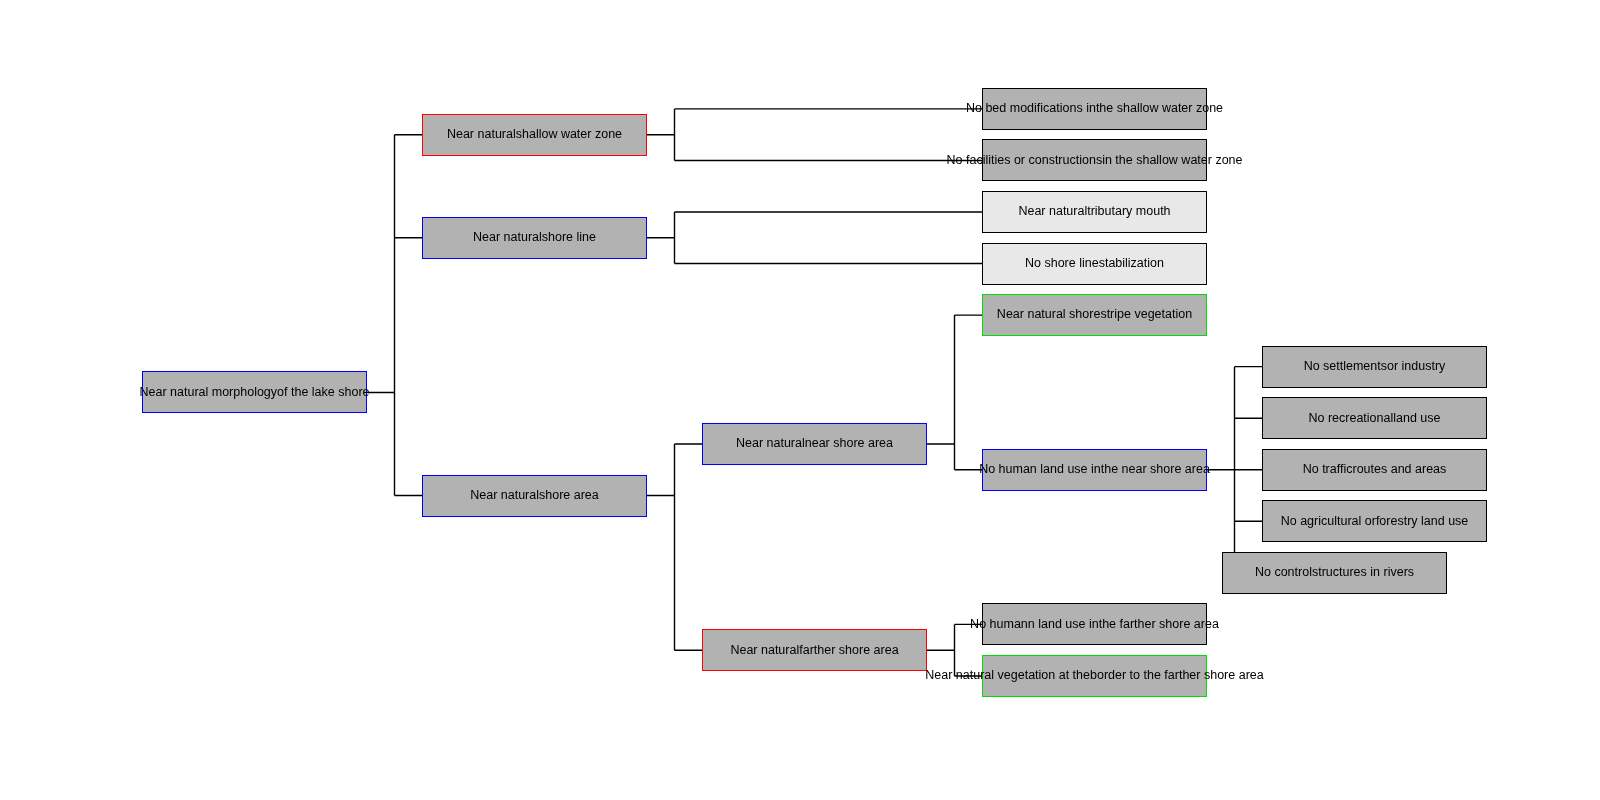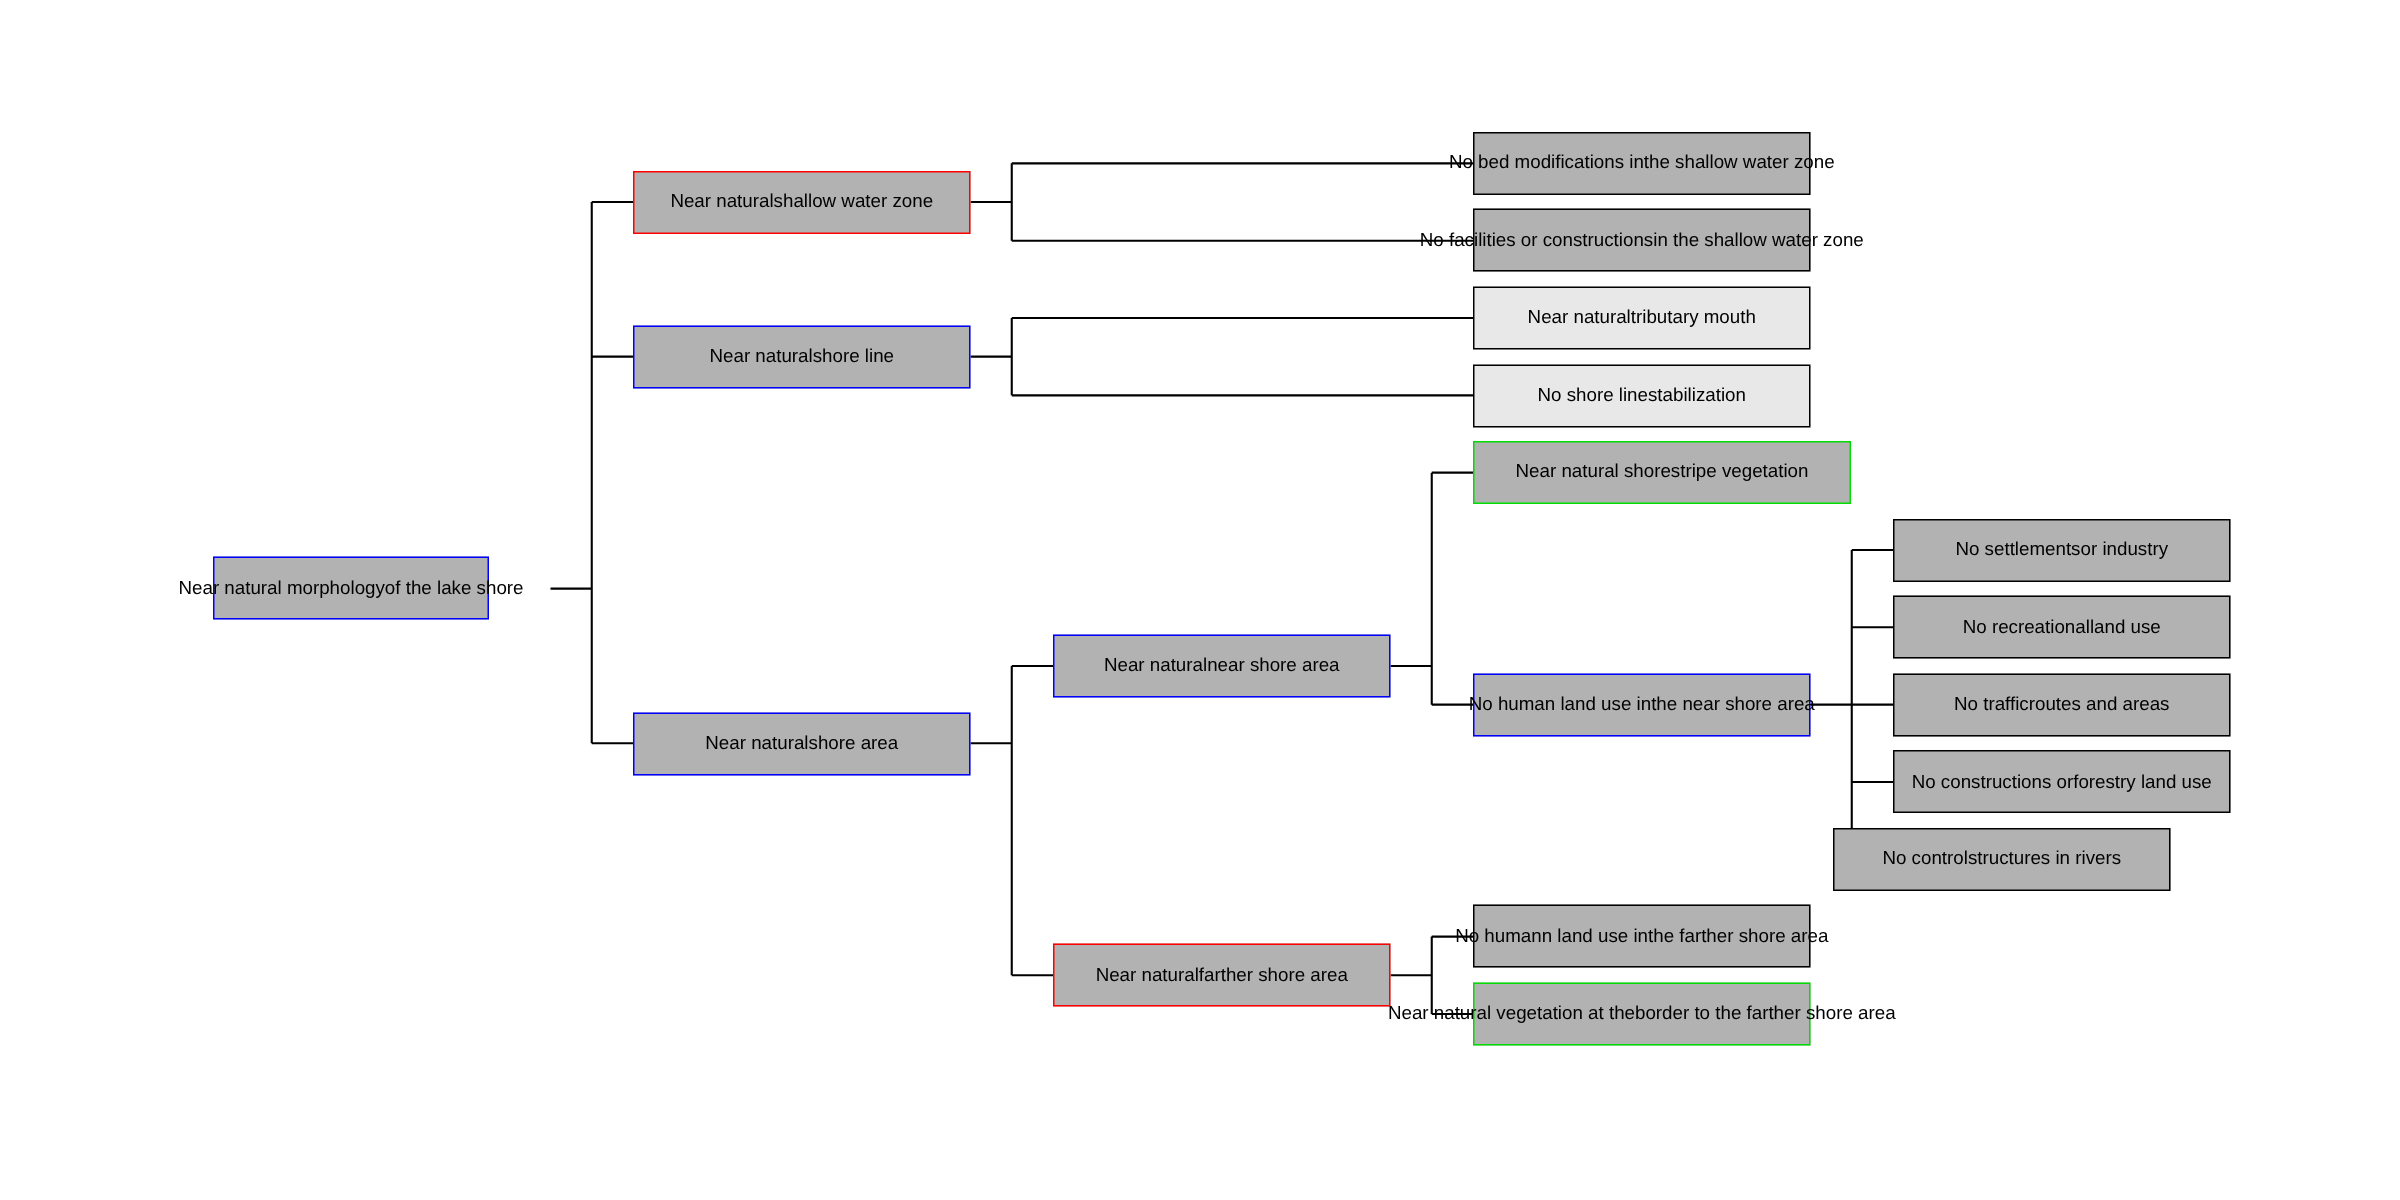--- a/index.html
+++ b/index.html
@@ -36,21 +36,21 @@
     white-space: nowrap;
   }
 </style>
 </head>
 <body>
 
 <div id="canvas">
   <svg id="connector-layer" width="1600" height="800" xmlns="http://www.w3.org/2000/svg">
       <path d="M 367 392.42499999999995 L 394.5 392.42499999999995 M 394.5 134.675 L 394.5 495.525 M 394.5 134.675 L 422 134.675 M 394.5 237.77499999999998 L 422 237.77499999999998 M 394.5 495.525 L 422 495.525 M 647 134.675 L 674.5 134.675 M 674.5 108.9 L 674.5 160.45 M 674.5 108.9 L 982 108.9 M 674.5 160.45 L 982 160.45 M 647 237.77499999999998 L 674.5 237.77499999999998 M 674.5 212 L 674.5 263.54999999999995 M 674.5 212 L 982 212 M 674.5 263.54999999999995 L 982 263.54999999999995 M 647 495.525 L 674.5 495.525 M 674.5 443.97499999999997 L 674.5 650.175 M 674.5 443.97499999999997 L 702 443.97499999999997 M 674.5 650.175 L 702 650.175 M 927 443.97499999999997 L 954.5 443.97499999999997 M 954.5 315.1 L 954.5 469.75 M 954.5 315.1 L 982 315.1 M 954.5 469.75 L 982 469.75 M 927 650.175 L 954.5 650.175 M 954.5 624.4 L 954.5 675.9499999999999 M 954.5 624.4 L 982 624.4 M 954.5 675.9499999999999 L 982 675.9499999999999 M 1207 469.75 L 1234.5 469.75 M 1234.5 366.65 L 1234.5 572.85 M 1234.5 366.65 L 1262 366.65 M 1234.5 418.19999999999993 L 1262 418.19999999999993 M 1234.5 469.75 L 1262 469.75 M 1234.5 521.3 L 1262 521.3 M 1234.5 572.85 L 1262 572.85 " stroke="#000000" stroke-width="1.4" fill="none"></path>
     </svg>
-<div class="node" style="left: 142px; top: 371.425px; width: 184px; height: 42px; background: rgb(178, 178, 178); border: 1.8px solid rgb(0, 0, 255);">
+<div class="node" style="left: 142px; top: 371.425px; width: 225px; height: 42px; background: rgb(178, 178, 178); border: 1.8px solid rgb(0, 0, 255);">
       <span class="label-line">Near natural morphology</span>
       <span class="label-line">of the lake shore</span>
     </div>
     <div class="node" style="left: 422px; top: 113.675px; width: 225px; height: 42px; background: rgb(178, 178, 178); border: 1.8px solid rgb(255, 0, 0);">
       <span class="label-line">Near natural</span>
       <span class="label-line">shallow water zone</span>
     </div>
     <div class="node" style="left: 422px; top: 216.775px; width: 225px; height: 42px; background: rgb(178, 178, 178); border: 1.8px solid rgb(0, 0, 255);">
       <span class="label-line">Near natural</span>
       <span class="label-line">shore line</span>
@@ -76,42 +76,42 @@
       <span class="label-line">stabilization</span>
     </div>
     <div class="node" style="left: 702px; top: 422.975px; width: 225px; height: 42px; background: rgb(178, 178, 178); border: 1.8px solid rgb(0, 0, 255);">
       <span class="label-line">Near natural</span>
       <span class="label-line">near shore area</span>
     </div>
     <div class="node" style="left: 702px; top: 629.175px; width: 225px; height: 42px; background: rgb(178, 178, 178); border: 1.8px solid rgb(255, 0, 0);">
       <span class="label-line">Near natural</span>
       <span class="label-line">farther shore area</span>
     </div>
-    <div class="node" style="left: 982px; top: 294.1px; width: 252px; height: 42px; background: rgb(178, 178, 178); border: 1.8px solid rgb(0, 221, 0);">
+    <div class="node" style="left: 982px; top: 294.1px; width: 225px; height: 42px; background: rgb(178, 178, 178); border: 1.8px solid rgb(0, 221, 0);">
       <span class="label-line">Near natural shore</span>
       <span class="label-line">stripe vegetation</span>
     </div>
     <div class="node" style="left: 982px; top: 448.75px; width: 225px; height: 42px; background: rgb(178, 178, 178); border: 1.8px solid rgb(0, 0, 255);">
       <span class="label-line">No human land use in</span>
       <span class="label-line">the near shore area</span>
     </div>
     <div class="node" style="left: 1262px; top: 345.65px; width: 225px; height: 42px; background: rgb(178, 178, 178); border: 1.4px solid rgb(0, 0, 0);">
       <span class="label-line">No settlements</span>
       <span class="label-line">or industry</span>
     </div>
     <div class="node" style="left: 1262px; top: 397.2px; width: 225px; height: 42px; background: rgb(178, 178, 178); border: 1.4px solid rgb(0, 0, 0);">
       <span class="label-line">No recreational</span>
       <span class="label-line">land use</span>
     </div>
     <div class="node" style="left: 1262px; top: 448.75px; width: 225px; height: 42px; background: rgb(178, 178, 178); border: 1.4px solid rgb(0, 0, 0);">
       <span class="label-line">No traffic</span>
       <span class="label-line">routes and areas</span>
     </div>
     <div class="node" style="left: 1262px; top: 500.3px; width: 225px; height: 42px; background: rgb(178, 178, 178); border: 1.4px solid rgb(0, 0, 0);">
-      <span class="label-line">No constructions or</span>
+      <span class="label-line">No agricultural or</span>
       <span class="label-line">forestry land use</span>
     </div>
     <div class="node" style="left: 1222px; top: 551.85px; width: 225px; height: 42px; background: rgb(178, 178, 178); border: 1.4px solid rgb(0, 0, 0);">
       <span class="label-line">No control</span>
       <span class="label-line">structures in rivers</span>
     </div>
     <div class="node" style="left: 982px; top: 603.4px; width: 225px; height: 42px; background: rgb(178, 178, 178); border: 1.4px solid rgb(0, 0, 0);">
       <span class="label-line">No humann land use in</span>
       <span class="label-line">the farther shore area</span>
     </div>

